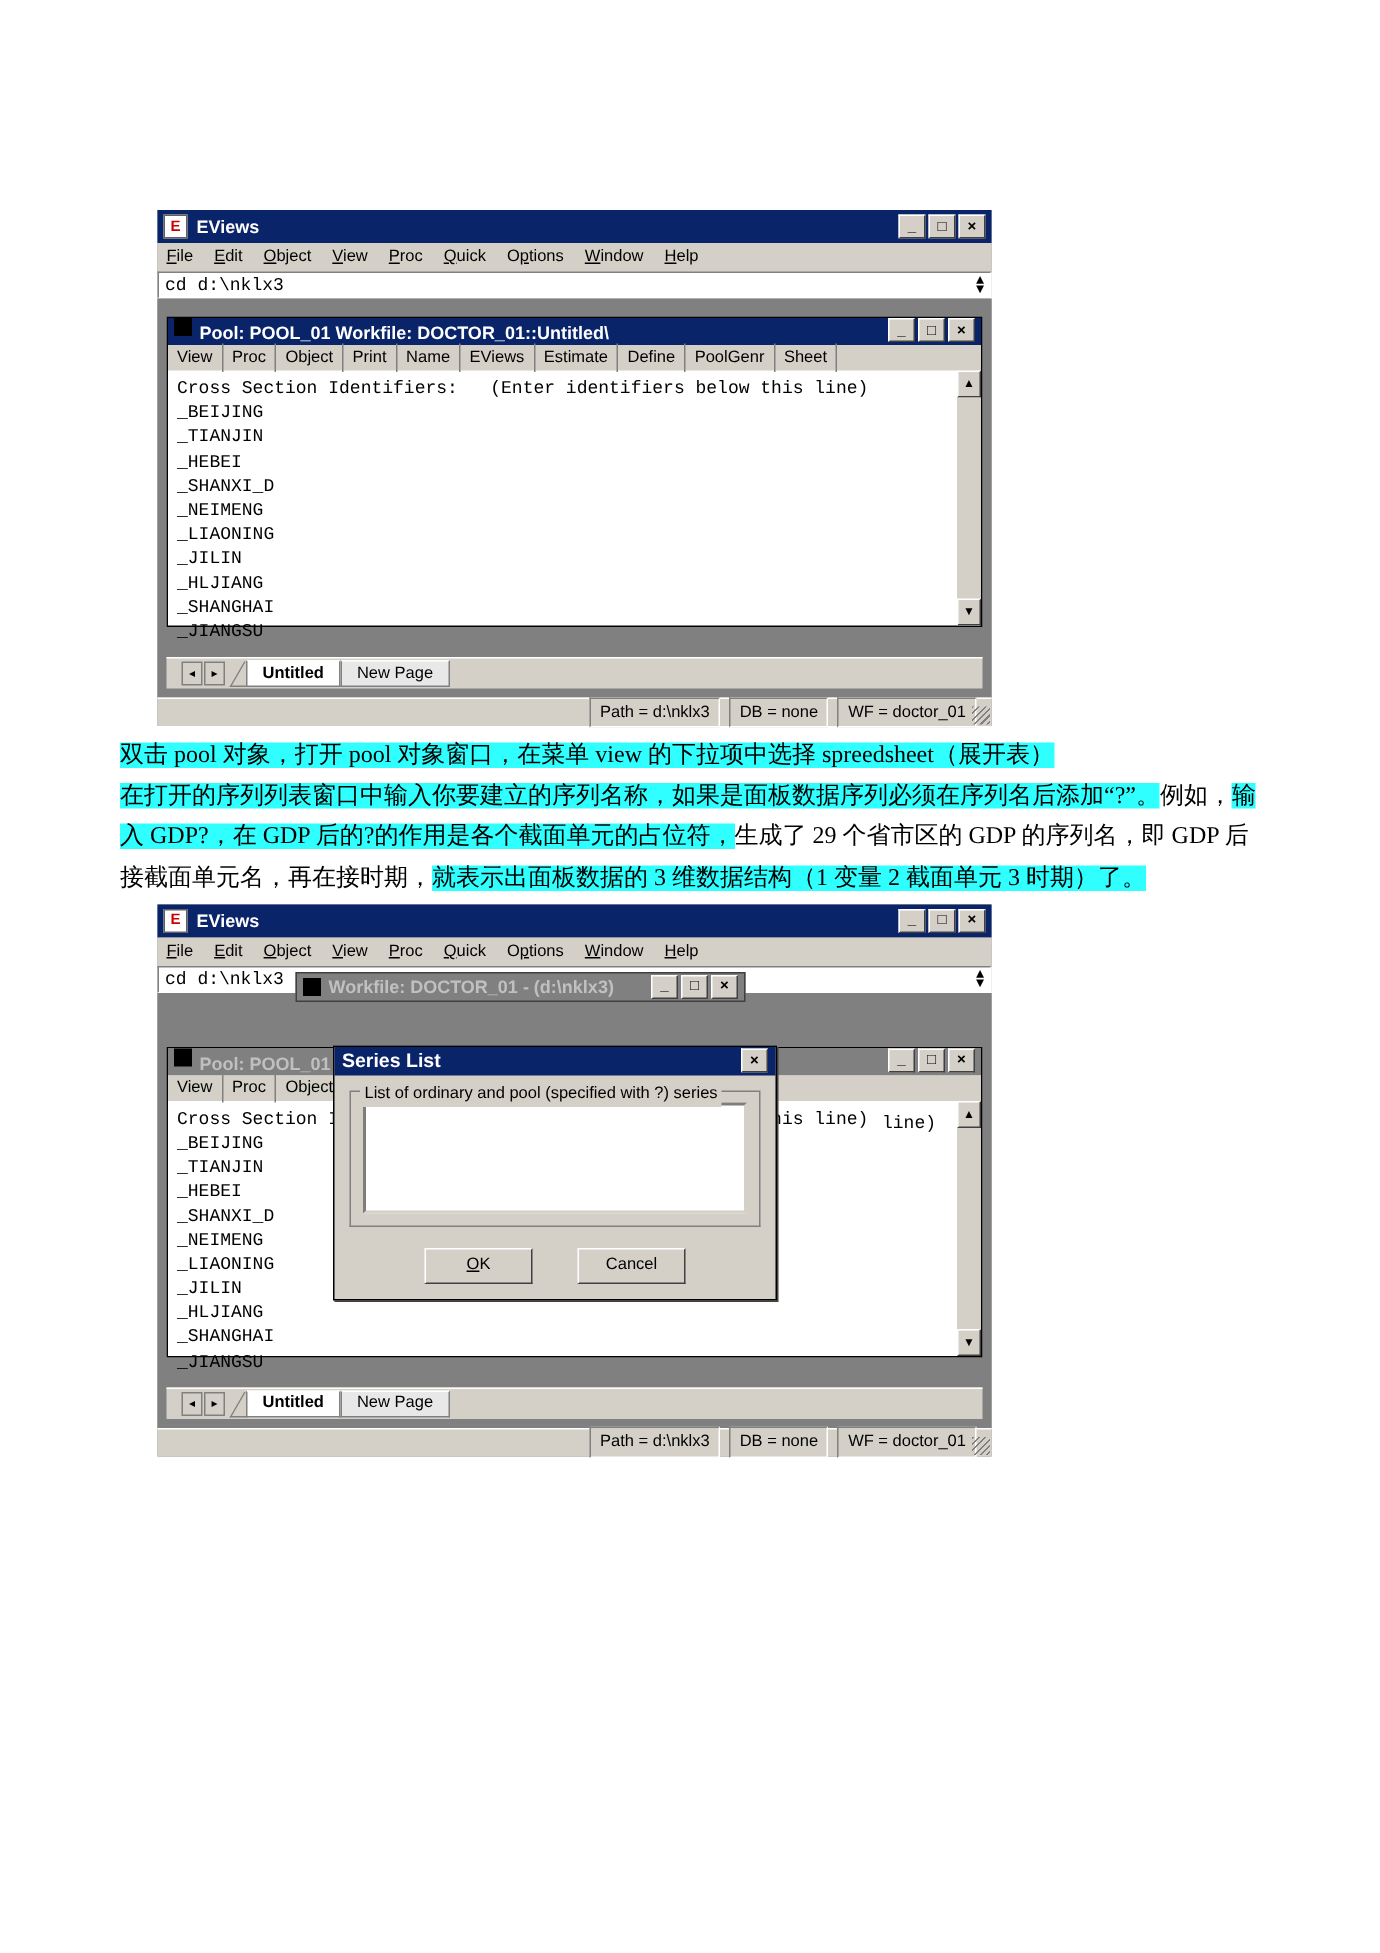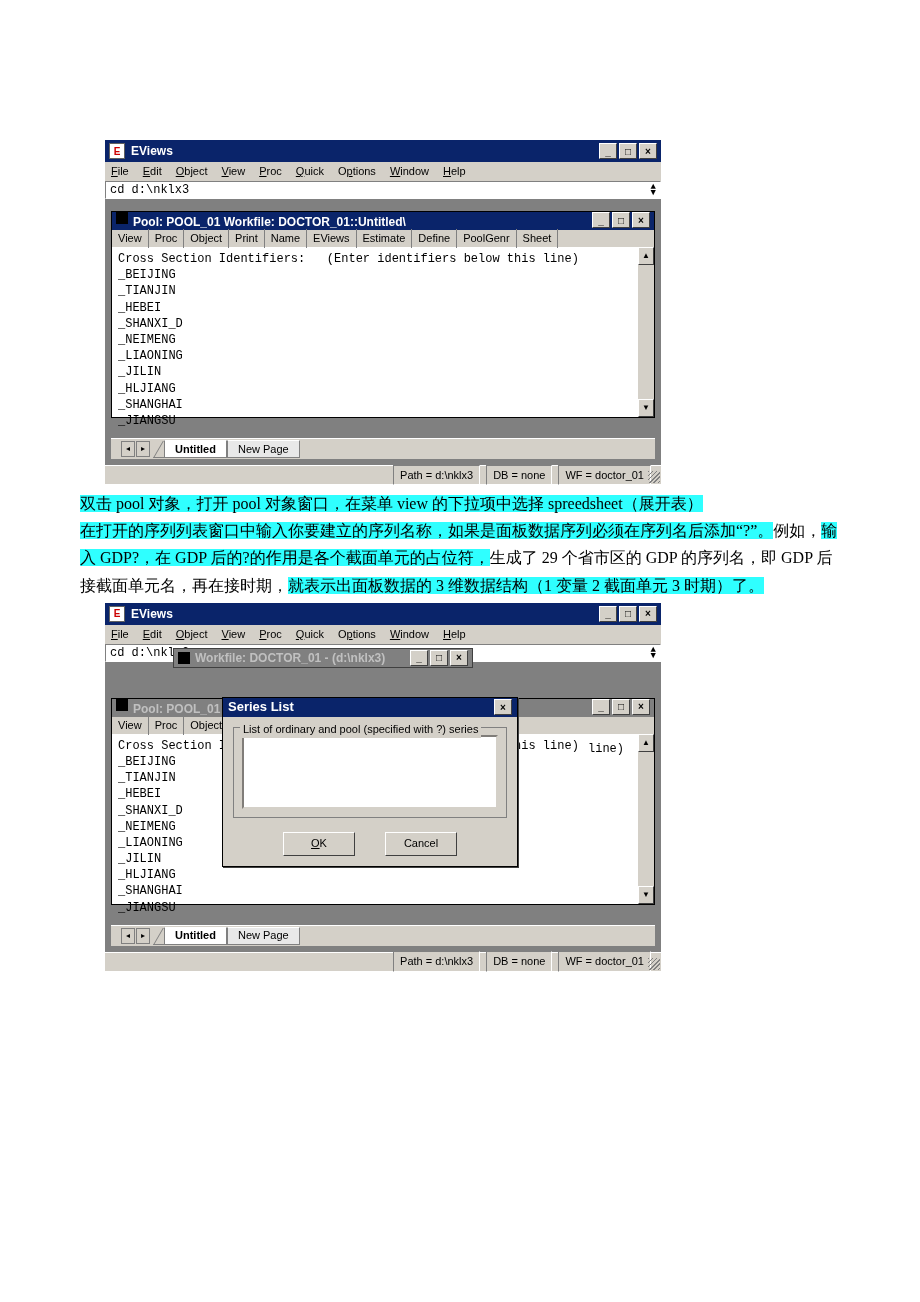--- a/index.html
+++ b/index.html
@@ -41,21 +41,21 @@
 .hl{background:#2fffff}
 .series-dialog{position:absolute;left:110px;top:-2px;width:294px;background:#d4d0c8;border:1px solid #000;box-shadow:1px 1px 0 #404040;z-index:5}
 .series-title{height:19px;background:#0a246a;display:flex;align-items:center;padding:0 5px}
 .series-title-txt{color:#fff;font-family:Arial,sans-serif;font-size:13px;font-weight:bold;flex:1}
 .fieldset{margin:10px;border:1px solid #808080;border-top:none;padding:8px;position:relative}
 .fieldset .legend{position:absolute;top:-7px;left:6px;background:#d4d0c8;font-family:Arial,sans-serif;font-size:11px;padding:0 3px}
 .fieldset .topline{position:absolute;top:0;left:0;right:0;border-top:1px solid #808080}
 .textarea{width:100%;height:74px;background:#fff;border:2px inset #d4d0c8;box-sizing:border-box}
 .dlg-btns{display:flex;justify-content:center;gap:30px;padding:4px 0 10px}
 .dlg-btn{width:70px;height:22px;background:#d4d0c8;border:1px solid #fff;border-right-color:#404040;border-bottom-color:#404040;font-family:Arial,sans-serif;font-size:11px;display:flex;align-items:center;justify-content:center;cursor:pointer}
-.wf-ghost{width:290px;height:18px;background:#808080;border:1px solid #404040;position:absolute;left:68px;top:-14px;display:flex;align-items:center;padding:0 4px}
+.wf-ghost{width:290px;height:18px;background:#808080;border:1px solid #404040;position:absolute;left:92px;top:-14px;display:flex;align-items:center;padding:0 4px}
 .wf-ghost-txt{color:#c0c0c0;font-family:Arial,sans-serif;font-size:12px;font-weight:bold;flex:1}
 .inner.dim .inner-title{background:#808080}
 .inner.dim .inner-title-txt{color:#c0c0c0}
 .client2{background:#808080;padding:36px 6px 6px 6px;position:relative}
 </style>
 </head>
 <body>
 <div class="page">
 
 <div class="ev">

